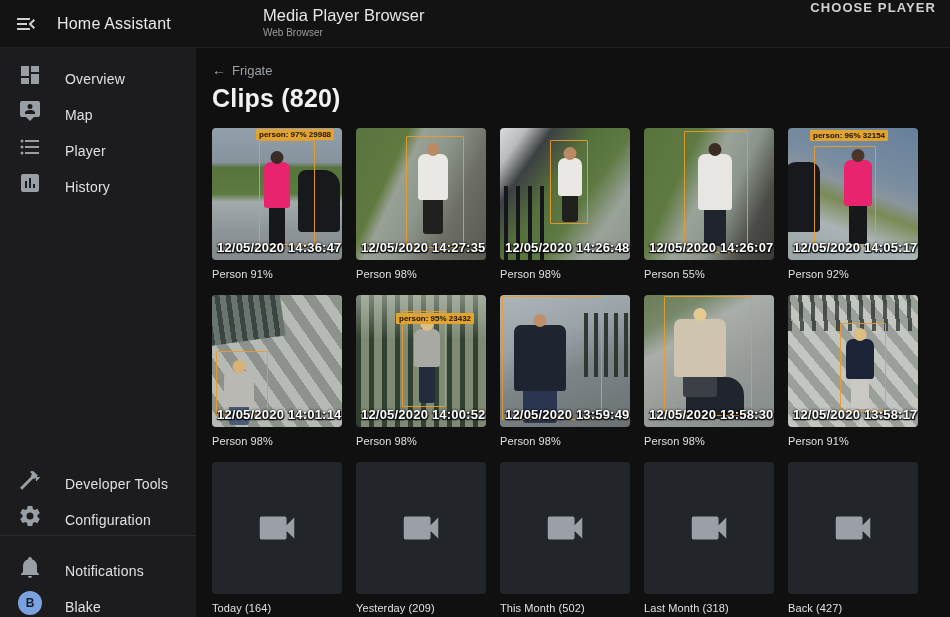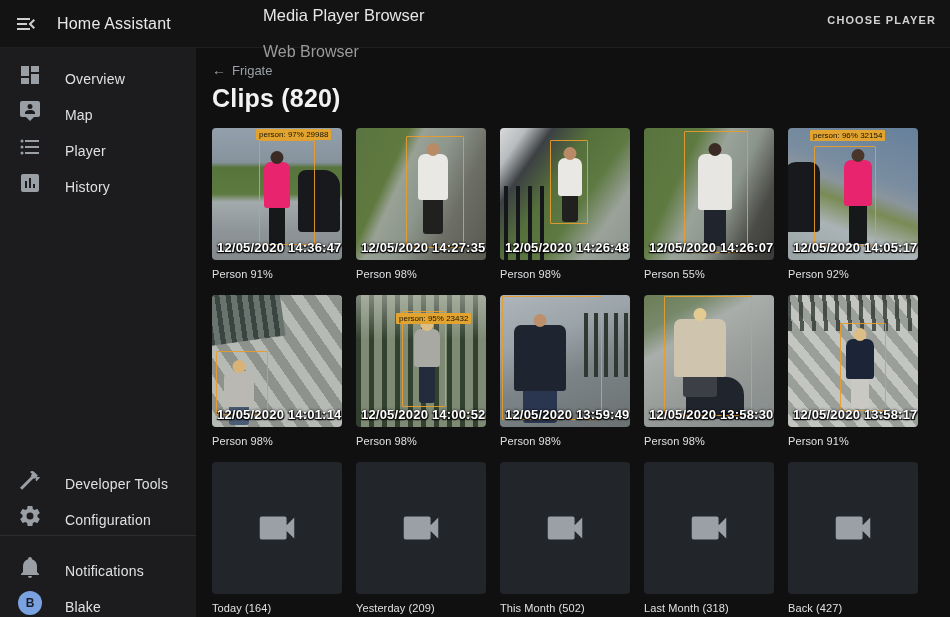--- a/index.html
+++ b/index.html
@@ -8,22 +8,22 @@
 
   
   .topbar { position:absolute; left:0; top:0; width:950px; height:48px; background:#131313;
     border-bottom:1px solid rgba(255,255,255,.05); z-index:5; display:flex; align-items:center; }
   .topbar-left { width:196px; height:100%; display:flex; align-items:center; flex:none; }
   .menu-btn { width:24px; height:24px; margin-left:14px; cursor:pointer; color:#cfcfcf; }
   .ha-title { margin-left:19px; font-size:16px; color:#e8e8e8; letter-spacing:.2px; }
   .tb-main { position:relative; flex:1; height:100%; }
   .tb-titles { position:absolute; left:67px; top:6px; }
   .tb-title { font-size:16.5px; color:#e6e6e6; }
-  .tb-sub { font-size:16px; color:#9b9b9b; margin-top:18px; }
-  .choose-player { position:absolute; right:14px; top:14px; font-size:11px; font-weight:700;
+  .tb-sub { font-size:10px; color:#9b9b9b; margin-top:2px; }
+  .choose-player { position:absolute; right:14px; top:0; font-size:13px; font-weight:700;
     letter-spacing:1.1px; color:#d2d2d2; background:none; border:none; cursor:pointer;
     font-family:"Liberation Sans", sans-serif; }
 
   
   .sidebar { position:absolute; left:0; top:48px; width:196px; height:569px; background:#1c1c1e;
     display:flex; flex-direction:column; }
   .side-item { height:36px; display:flex; align-items:flex-end; margin:0 7px; border-radius:4px;
     cursor:pointer; flex:none; }
   .side-item .icn { width:24px; height:24px; margin-left:11px; color:#9a9fa5; flex:none; }
   .side-item .lbl { margin-left:23px; font-size:14px; color:#dfe0e2; letter-spacing:.2px; }
@@ -48,21 +48,21 @@
   .cell { width:130px; }
   .caption { margin-top:8px; height:20px; font-size:11px; color:#dee0e2; letter-spacing:.1px;
     white-space:nowrap; overflow:hidden; }
 
   
   .thumb { position:relative; width:130px; height:132px; border-radius:4px; overflow:hidden;
     cursor:pointer; background:#333; }
   .ts { position:absolute; left:5px; bottom:5px; font-size:13px; font-weight:700; color:#fff;
     white-space:nowrap; letter-spacing:.2px; z-index:4;
     text-shadow:1px 1px 1px #000, -1px 1px 1px #000, 0 0 3px #000; }
-  .det { position:absolute; z-index:4; font-size:8px; font-weight:400; color:#171307;
+  .det { position:absolute; z-index:4; font-size:8px; font-weight:700; color:#171307;
     background:#e2a42e; padding:1px 3px; white-space:nowrap; border-radius:1px; }
   .det:empty { display:none; }
   .bbox { position:absolute; border:1.5px solid rgba(232,156,44,.92); z-index:3; border-radius:1px; }
   .person { position:absolute; background:var(--torso,#ccc); border-radius:7px 7px 3px 3px; z-index:2; }
   .person::before { content:""; position:absolute; left:50%; top:-11px; transform:translateX(-50%);
     width:13px; height:13px; border-radius:50%; background:var(--head,#bd8f6a); }
   .person::after { content:""; position:absolute; left:18%; top:100%; width:64%;
     height:var(--legh,28px); background:var(--legs,#17181a); border-radius:0 0 3px 3px; }
   .prop { position:absolute; display:none; z-index:1; }
 

